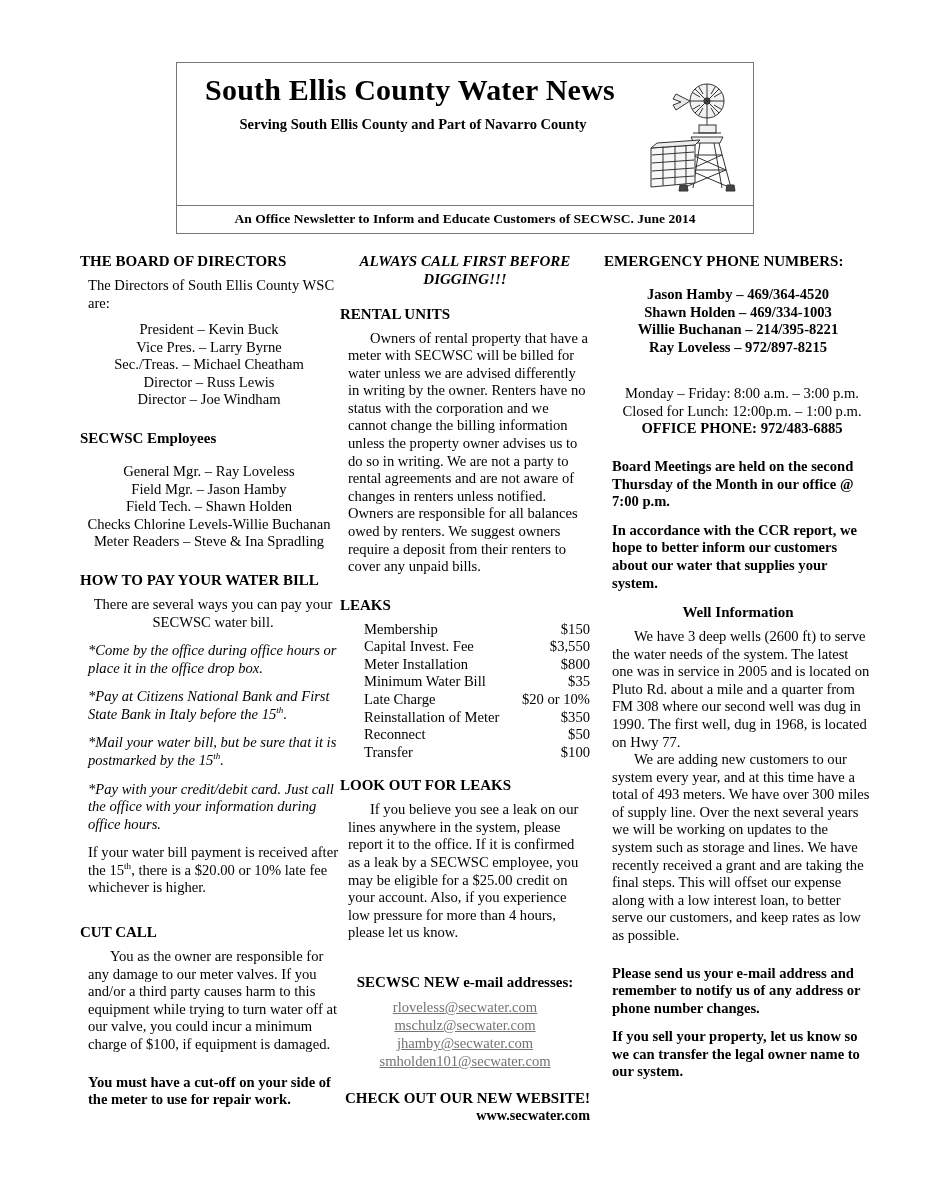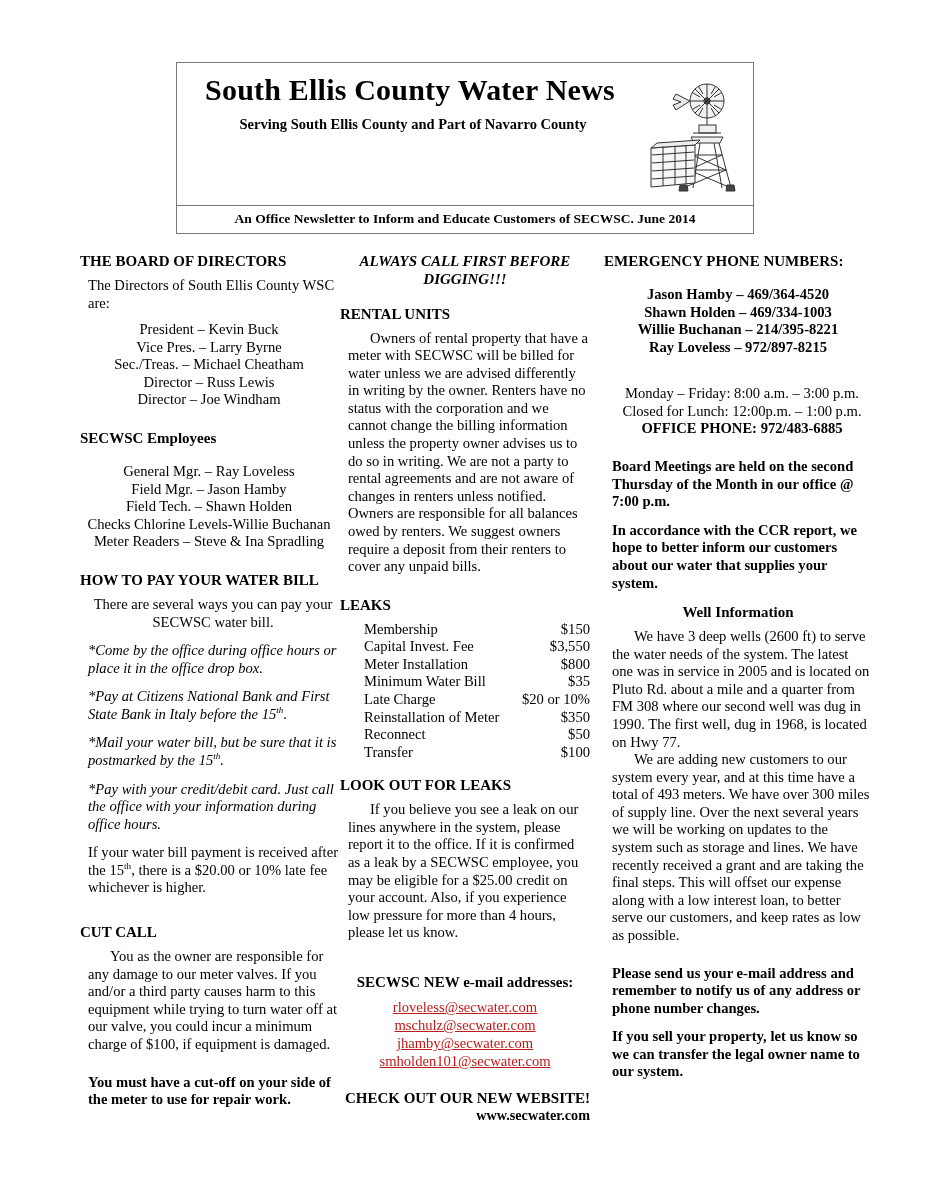--- a/index.html
+++ b/index.html
@@ -129,21 +129,21 @@
   .fees td.amt { text-align: right; white-space: nowrap; }
 
   
   .emails {
     text-align: center;
     font-size: 14.6px;
     line-height: 1.235;
     margin: 0;
   }
   .emails a {
-    color: #b91c1c;
+    color: #737373;
   }
   .website {
     text-align: right;
     font-weight: bold;
     margin: 0;
   }
   .website .hdr { font-size: 15px; }
   .website .url { font-size: 14.2px; }
 
   sup {

